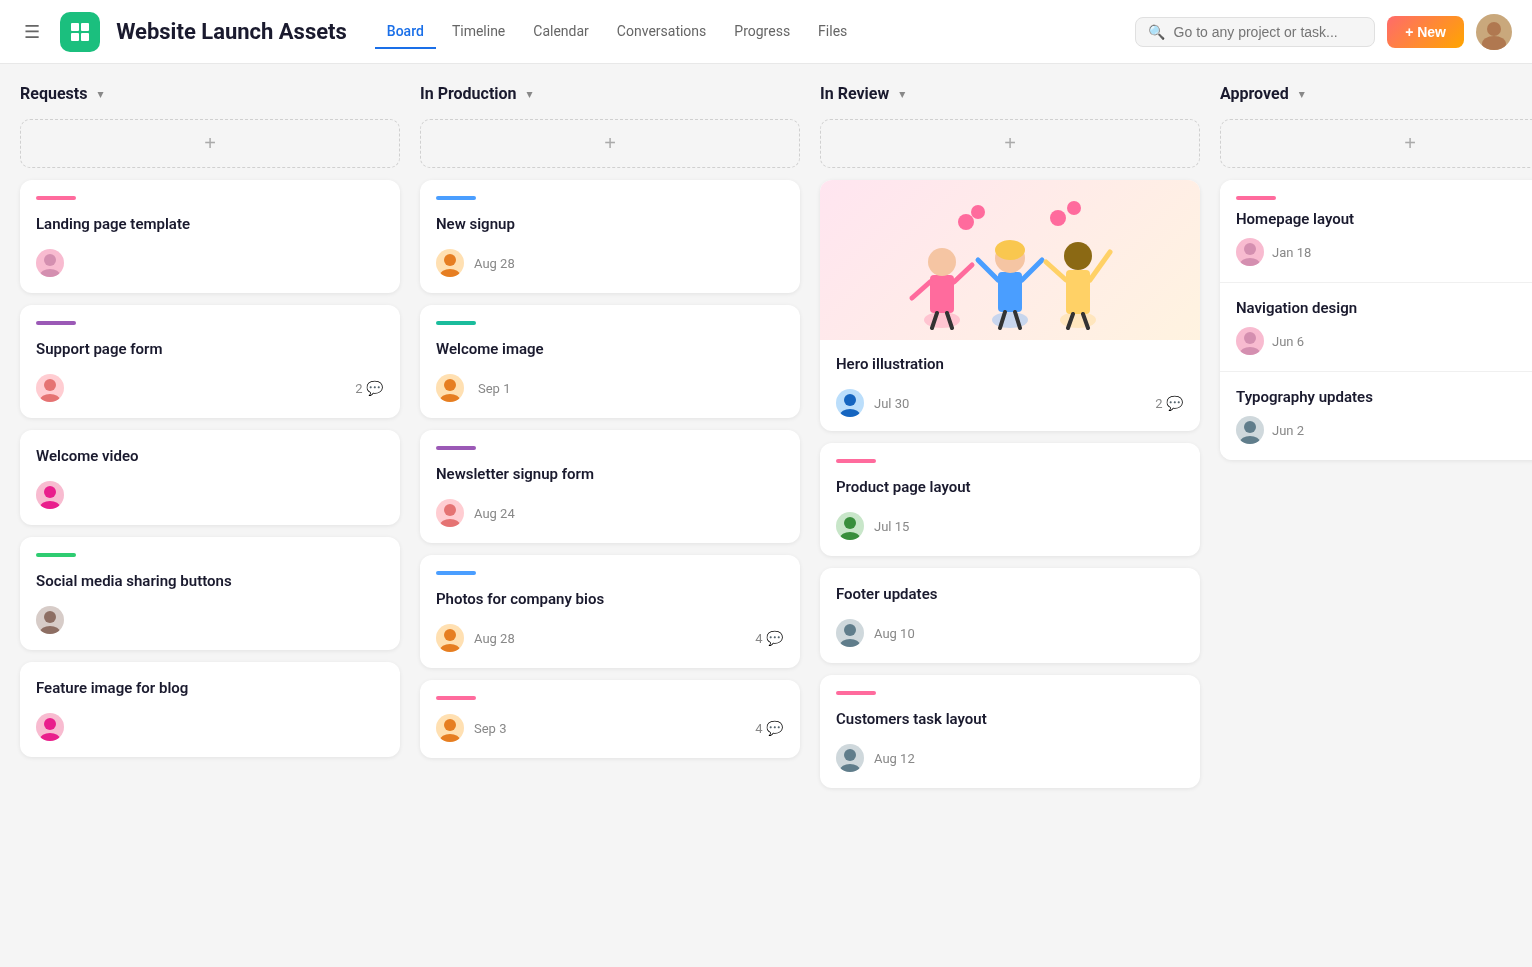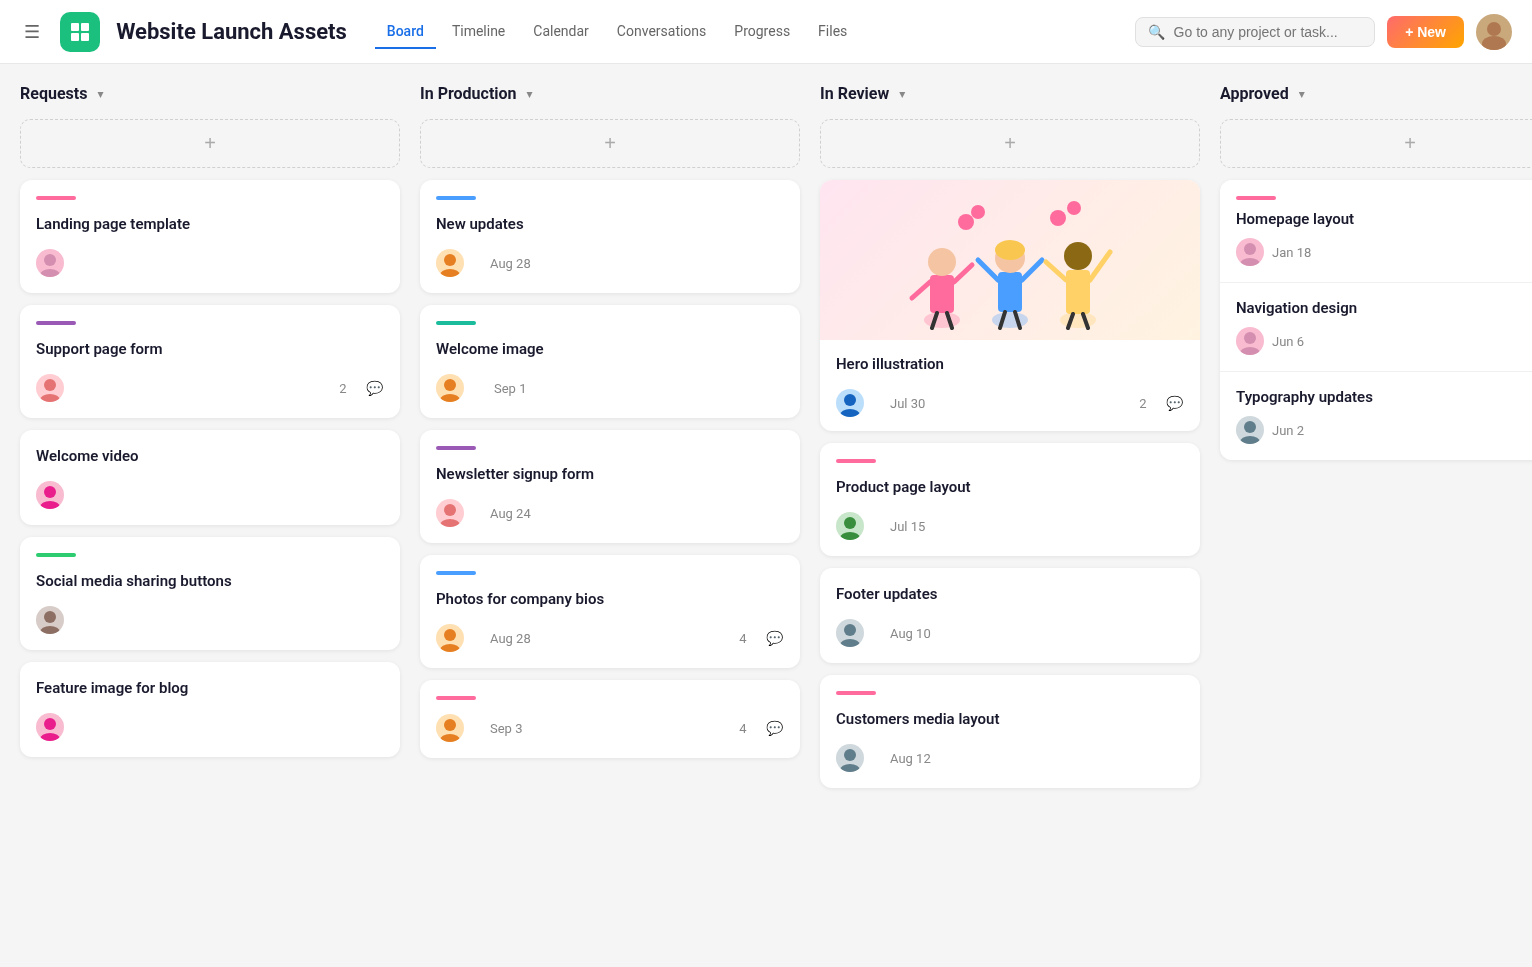--- a/index.html
+++ b/index.html
@@ -27,21 +27,21 @@
     .column-title { font-size: 16px; font-weight: 700; color: #1a1a2e; }
     .column-chevron { color: #888; font-size: 12px; margin-left: 2px; }
     .add-card-btn { width: 100%; border: 1.5px dashed #d0d0d0; border-radius: 10px; padding: 12px; background: transparent; cursor: pointer; display: flex; align-items: center; justify-content: center; color: #aaa; font-size: 20px; margin-bottom: 12px; }
 
     
     .card { background: #fff; border-radius: 12px; padding: 16px; margin-bottom: 12px; box-shadow: 0 1px 4px rgba(0,0,0,0.08); }
     .card-tag { height: 4px; width: 40px; border-radius: 2px; margin-bottom: 14px; }
     .card-title { font-size: 15px; font-weight: 600; color: #1a1a2e; margin-bottom: 14px; line-height: 1.4; }
     .card-footer { display: flex; align-items: center; justify-content: space-between; }
     .card-avatar { width: 28px; height: 28px; border-radius: 50%; overflow: hidden; }
-    .card-meta { display: flex; align-items: center; gap: 20px; color: #888; font-size: 13px; }
+    .card-meta { display: flex; align-items: center; gap: 4px; color: #888; font-size: 13px; }
     .comment-icon { font-size: 14px; color: #aaa; }
 
     
     .tag-pink { background: #ff6b9d; }
     .tag-blue { background: #4a9eff; }
     .tag-purple { background: #9b59b6; }
     .tag-green { background: #2ecc71; }
     .tag-teal { background: #1abc9c; }
 
     
@@ -182,21 +182,21 @@
 
   <div class="column">
     <div class="column-header">
       <span class="column-title">In Production</span>
       <span class="column-chevron">▾</span>
     </div>
     <button class="add-card-btn">+</button>
 
     <div class="card">
       <div class="card-tag tag-blue"></div>
-      <div class="card-title">New updates</div>
+      <div class="card-title">New signup</div>
       <div class="card-footer">
         <div class="card-meta">
           <div class="card-avatar" style="width:28px;height:28px;border-radius:50%;background:#ffe0b2;display:flex;align-items:center;justify-content:center;">
             <svg width="28" height="28" viewBox="0 0 28 28">
                 <circle cx="14" cy="11" r="6" fill="#e67e22"></circle>
                 <ellipse cx="14" cy="26" rx="10" ry="6" fill="#e67e22"></ellipse>
               </svg>
           </div>
           <span style="margin-left:6px;">Aug 28</span>
         </div>
@@ -366,21 +366,21 @@
                 <ellipse cx="14" cy="26" rx="10" ry="6" fill="#607d8b"></ellipse>
               </svg>
           </div>
           <span style="margin-left:6px;">Aug 10</span>
         </div>
       </div>
     </div>
 
     <div class="card">
       <div class="card-tag tag-pink"></div>
-      <div class="card-title">Customers media layout</div>
+      <div class="card-title">Customers task layout</div>
       <div class="card-footer">
         <div class="card-meta">
           <div class="card-avatar" style="width:28px;height:28px;border-radius:50%;background:#cfd8dc;display:flex;align-items:center;justify-content:center;">
             <svg width="28" height="28" viewBox="0 0 28 28">
                 <circle cx="14" cy="11" r="6" fill="#607d8b"></circle>
                 <ellipse cx="14" cy="26" rx="10" ry="6" fill="#607d8b"></ellipse>
               </svg>
           </div>
           <span style="margin-left:6px;">Aug 12</span>
         </div>

